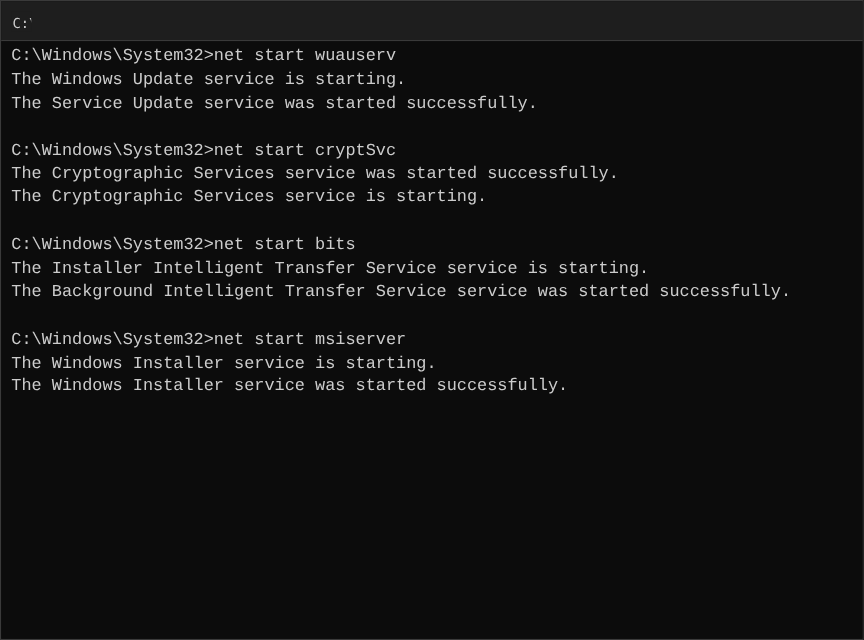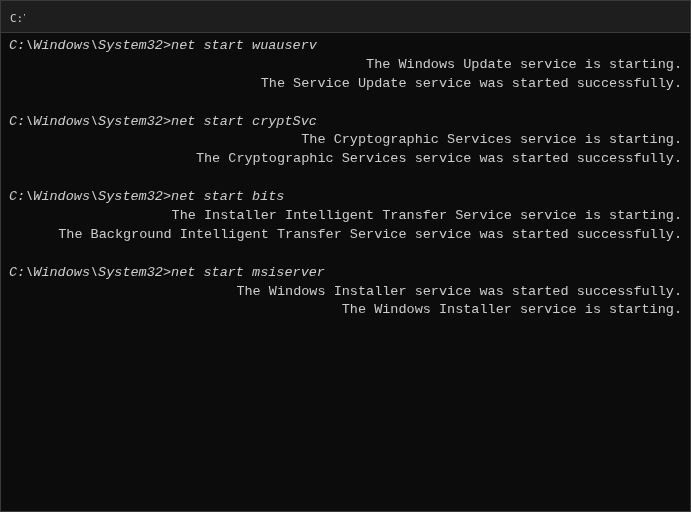--- a/index.html
+++ b/index.html
@@ -79,26 +79,24 @@
       font-family: 'Consolas', 'Courier New', monospace;
     }
 
     .line {
       white-space: pre;
       display: block;
     }
 
     .prompt-line {
       color: #cccccc;
-      font-style: italic;
     }
 
     .output-line {
       color: #cccccc;
-      text-align: right;
     }
 
     .empty-line {
       height: 1.4em;
       display: block;
     }
 
     .cursor {
       display: inline-block;
       width: 8px;
@@ -130,26 +128,26 @@
     </div>
   </div>
 
   <div class="terminal-body">
     <div id="terminal-content">
         <div class="line prompt-line">C:\Windows\System32&gt;net start wuauserv</div>
         <div class="line output-line">The Windows Update service is starting.</div>
         <div class="line output-line">The Service Update service was started successfully.</div>
         <span class="empty-line"></span>
         <div class="line prompt-line">C:\Windows\System32&gt;net start cryptSvc</div>
+        <div class="line output-line">The Cryptographic Services service was started successfully.</div>
         <div class="line output-line">The Cryptographic Services service is starting.</div>
-        <div class="line output-line">The Cryptographic Services service was started successfully.</div>
         <span class="empty-line"></span>
         <div class="line prompt-line">C:\Windows\System32&gt;net start bits</div>
         <div class="line output-line">The Installer Intelligent Transfer Service service is starting.</div>
         <div class="line output-line">The Background Intelligent Transfer Service service was started successfully.</div>
         <span class="empty-line"></span>
         <div class="line prompt-line">C:\Windows\System32&gt;net start msiserver</div>
+        <div class="line output-line">The Windows Installer service is starting.</div>
         <div class="line output-line">The Windows Installer service was started successfully.</div>
-        <div class="line output-line">The Windows Installer service is starting.</div>
         <span class="empty-line"></span>
       </div>
   </div>
 </div>
 
 </body></html>

